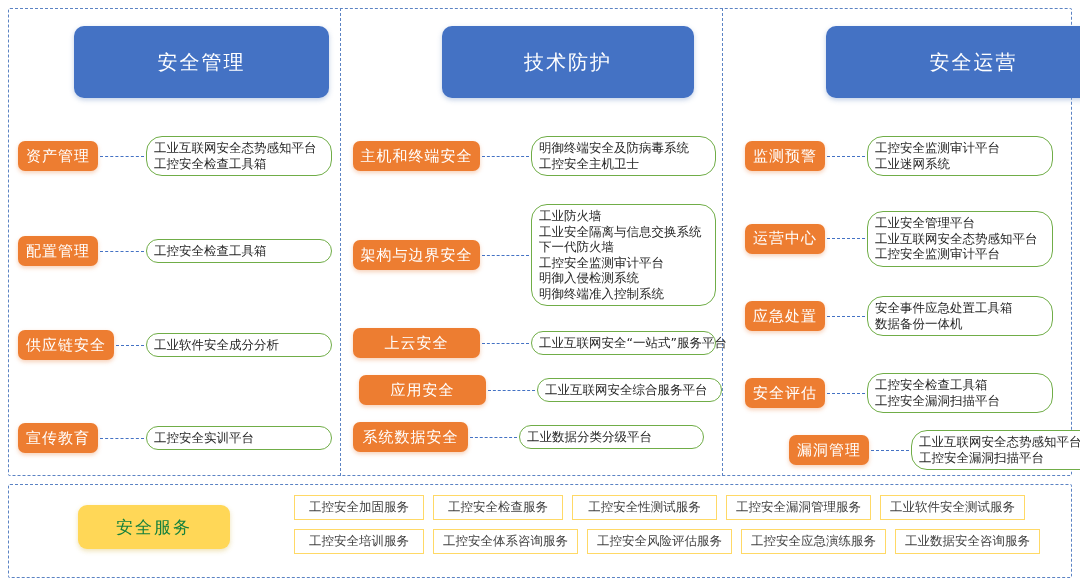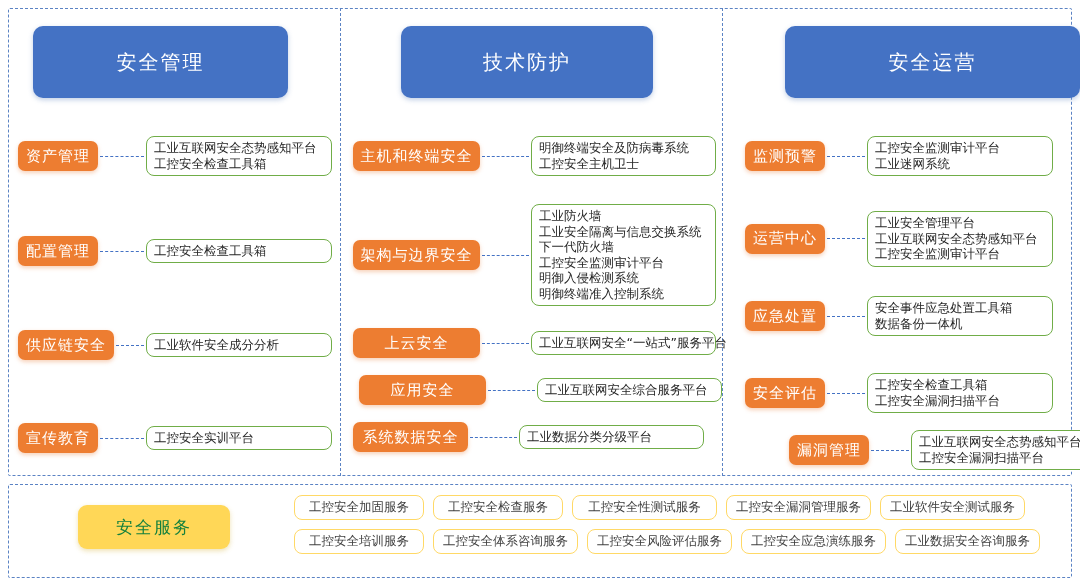--- a/index.html
+++ b/index.html
@@ -35,20 +35,21 @@
 
   
   .hdr{
     position:absolute;
     height:72px;border-radius:10px;
     background:#4472C4;
     color:#ffffff;
     display:flex;align-items:center;justify-content:center;
     font-size:20px;letter-spacing:2px;
     box-shadow:0 2px 5px rgba(120,150,200,.45);
+    margin-left:41px;
   }
   .hdr.h1{left:25px;top:18px;width:255px;}
   .hdr.h2{left:60px;top:18px;width:252px;}
   .hdr.h3{left:62px;top:18px;width:295px;}
 
   
   .row{position:absolute;display:flex;align-items:center;}
 
   .tag{
     background:#ED7D31;color:#ffffff;
@@ -60,21 +61,21 @@
     flex:none;white-space:nowrap;
   }
 
   .conn{
     flex:none;height:0;
     border-top:1.5px dashed #4472C4;
     margin:0 2px;
   }
 
   .box{
-    border:1.3px solid #70AD47;border-radius:8px;
+    border:1.3px solid #70AD47;border-radius:16px;
     background:#ffffff;
     padding:3px 7px 4px 7px;
     box-sizing:border-box;
     font-size:12.5px;color:#262626;
     line-height:15.5px;
     white-space:nowrap;
     flex:none;
   }
   .box div{white-space:nowrap;}
 
@@ -85,21 +86,21 @@
     display:flex;align-items:center;justify-content:center;
     color:#15803d;font-size:17px;letter-spacing:2px;
     box-shadow:0 2px 5px rgba(220,190,90,.45);
   }
   .svc-grid{
     position:absolute;left:294px;top:495px;width:762px;
     display:flex;flex-direction:column;gap:9px;
   }
   .svc-row{display:flex;gap:9px;}
   .chip{
-    border:1.2px solid #FFD966;border-radius:8px;background:#ffffff;
+    border:1.2px solid #FFD966;border-radius:0;background:#ffffff;
     height:25px;box-sizing:border-box;
     display:flex;align-items:center;justify-content:center;
     font-size:12.5px;color:#3F3F3F;white-space:nowrap;
     padding:0 9px;flex:none;
   }
   .chip.w1{width:130px;}
   .chip.w2{width:145px;}
 </style>
 </head>
 <body>

